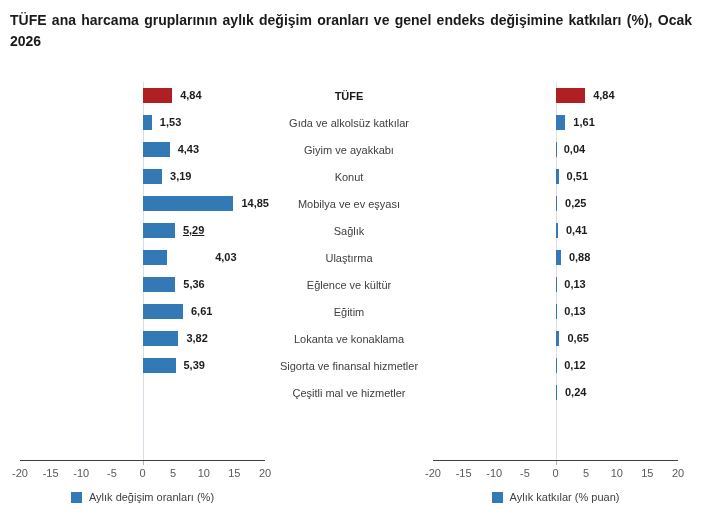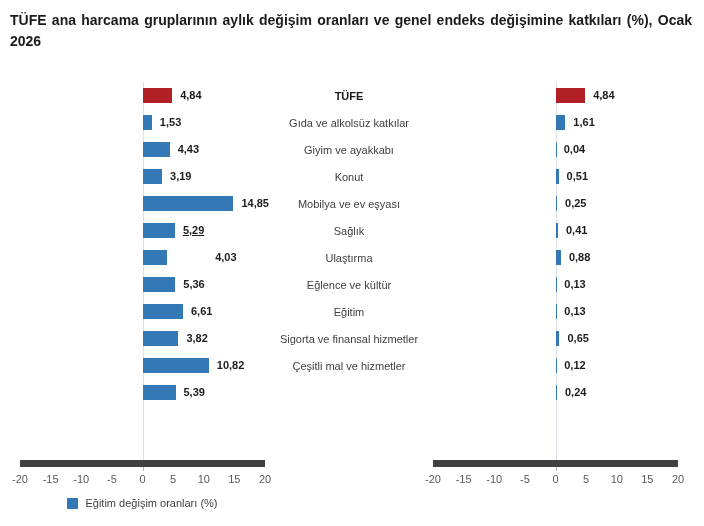--- a/index.html
+++ b/index.html
@@ -65,21 +65,21 @@
     top: 6px;
     line-height: 15px;
     font-size: 11px;
     font-weight: bold;
     color: #1c1c1c;
     white-space: nowrap;
   }
   .ticks {
     position: relative;
     height: 24px;
-    border-top: 7px solid #404040;
+    border-top: 1px solid #404040;
   }
   .tick {
     position: absolute;
     top: 6px;
     transform: translateX(-50%);
     font-size: 11px;
     color: #595959;
     white-space: nowrap;
   }
   .zero-tick {
@@ -162,58 +162,55 @@
             <div class="bar" style="width: 13.4%; left: 50%; background: rgb(50, 121, 181);"></div>
             <span class="bar-value" style="color: rgb(28, 28, 28); left: calc(63.4% + 8px);">5,36</span>
           </div>
           <div class="bar-row">
             <div class="bar" style="width: 16.525%; left: 50%; background: rgb(50, 121, 181);"></div>
             <span class="bar-value" style="color: rgb(28, 28, 28); left: calc(66.525% + 8px);">6,61</span>
           </div>
           <div class="bar-row">
             <div class="bar" style="width: 14.65%; left: 50%; background: rgb(50, 121, 181);"></div>
             <span class="bar-value" style="color: rgb(28, 28, 28); left: calc(64.65% + 8px);">3,82</span>
-          </div>
-          <div class="bar-row">
-            <div class="bar" style="width: 27.05%; left: 50%; background: rgb(50, 121, 181);"></div>
-            <span class="bar-value" style="color: rgb(28, 28, 28); left: calc(77.05% + 8px);">10,82</span>
           </div>
           <div class="bar-row">
             <div class="bar" style="width: 13.475%; left: 50%; background: rgb(50, 121, 181);"></div>
             <span class="bar-value" style="color: rgb(28, 28, 28); left: calc(63.475% + 8px);">5,39</span>
           </div>
         </div>
       <div class="ticks" id="ticks-0">
           <span class="tick" style="left: 0%; color: rgb(89, 89, 89);">-20</span>
           <span class="tick" style="left: 12.5%; color: rgb(89, 89, 89);">-15</span>
           <span class="tick" style="left: 25%; color: rgb(89, 89, 89);">-10</span>
           <span class="tick" style="left: 37.5%; color: rgb(89, 89, 89);">-5</span>
           <span class="tick" style="left: 50%; color: rgb(89, 89, 89);">0</span>
           <span class="tick" style="left: 62.5%; color: rgb(89, 89, 89);">5</span>
           <span class="tick" style="left: 75%; color: rgb(89, 89, 89);">10</span>
           <span class="tick" style="left: 87.5%; color: rgb(89, 89, 89);">15</span>
           <span class="tick" style="left: 100%; color: rgb(89, 89, 89);">20</span>
           <div class="zero-tick" style="left: 50%;"></div>
         </div>
       <div class="legend">
         <span class="legend-swatch" id="swatch-0" style="background: rgb(50, 121, 181);"></span>
-        <span class="legend-label">Eğitim değişim oranları (%)</span>
+        <span class="legend-label">Aylık değişim oranları (%)</span>
       </div>
     </div>
 
     <div class="labels-col" id="labels-col">
         <div class="cat highlight">TÜFE</div>
         <div class="cat">Gıda ve alkolsüz katkılar</div>
         <div class="cat">Giyim ve ayakkabı</div>
         <div class="cat">Konut</div>
         <div class="cat">Mobilya ve ev eşyası</div>
         <div class="cat">Sağlık</div>
         <div class="cat">Ulaştırma</div>
         <div class="cat">Eğlence ve kültür</div>
         <div class="cat">Eğitim</div>
+        <div class="cat">Lokanta ve konaklama</div>
         <div class="cat">Sigorta ve finansal hizmetler</div>
         <div class="cat">Çeşitli mal ve hizmetler</div>
       </div>
 
     <div class="plot-col">
       <div class="plot" id="plot-1">
           <div class="zero-line" style="left: 50%; background: rgb(217, 223, 230);"></div>
           <div class="bar-row">
             <div class="bar" style="width: 12.1%; left: 50%; background: rgb(176, 31, 36);"></div>
             <span class="bar-value" style="color: rgb(28, 28, 28); left: calc(62.1% + 8px);">4,84</span>
@@ -268,16 +265,20 @@
           <span class="tick" style="left: 12.5%; color: rgb(89, 89, 89);">-15</span>
           <span class="tick" style="left: 25%; color: rgb(89, 89, 89);">-10</span>
           <span class="tick" style="left: 37.5%; color: rgb(89, 89, 89);">-5</span>
           <span class="tick" style="left: 50%; color: rgb(89, 89, 89);">0</span>
           <span class="tick" style="left: 62.5%; color: rgb(89, 89, 89);">5</span>
           <span class="tick" style="left: 75%; color: rgb(89, 89, 89);">10</span>
           <span class="tick" style="left: 87.5%; color: rgb(89, 89, 89);">15</span>
           <span class="tick" style="left: 100%; color: rgb(89, 89, 89);">20</span>
           <div class="zero-tick" style="left: 50%;"></div>
         </div>
+      <div class="legend">
+        <span class="legend-swatch" id="swatch-1" style="background: rgb(50, 121, 181);"></span>
+        <span class="legend-label">Aylık katkılar (% puan)</span>
+      </div>
     </div>
 
   </div>
 </div>
 
 </body></html>

